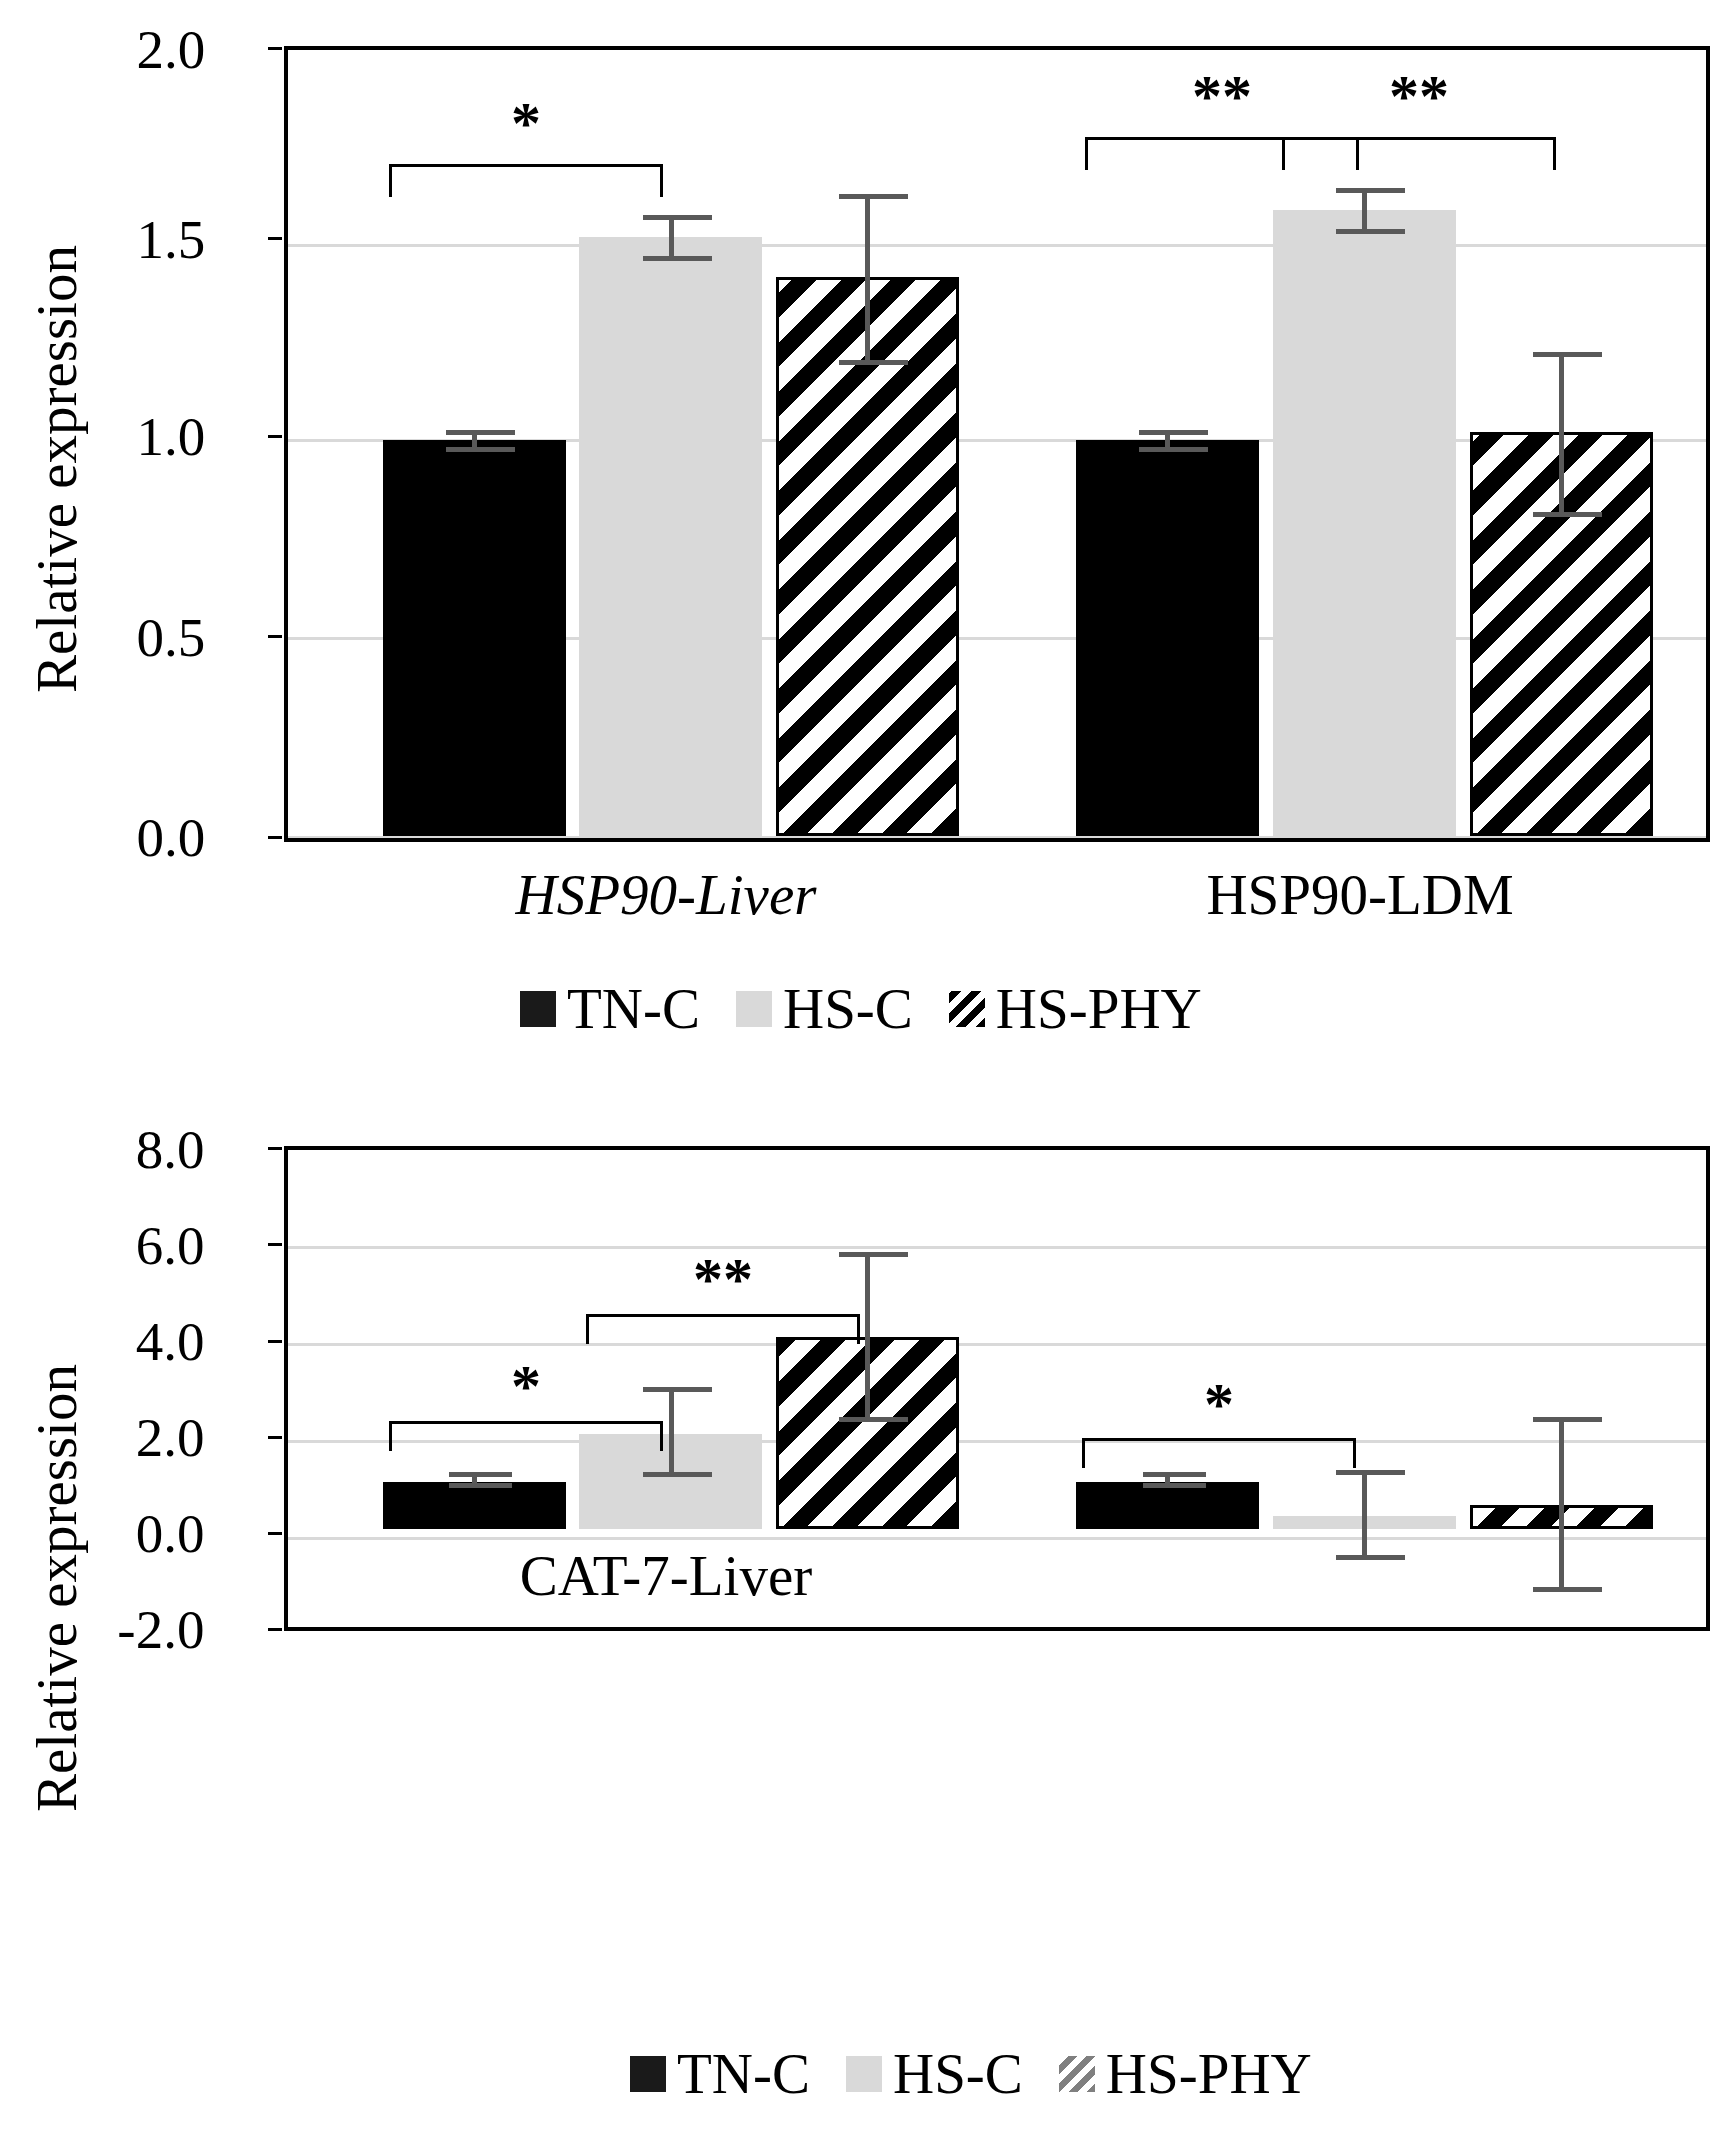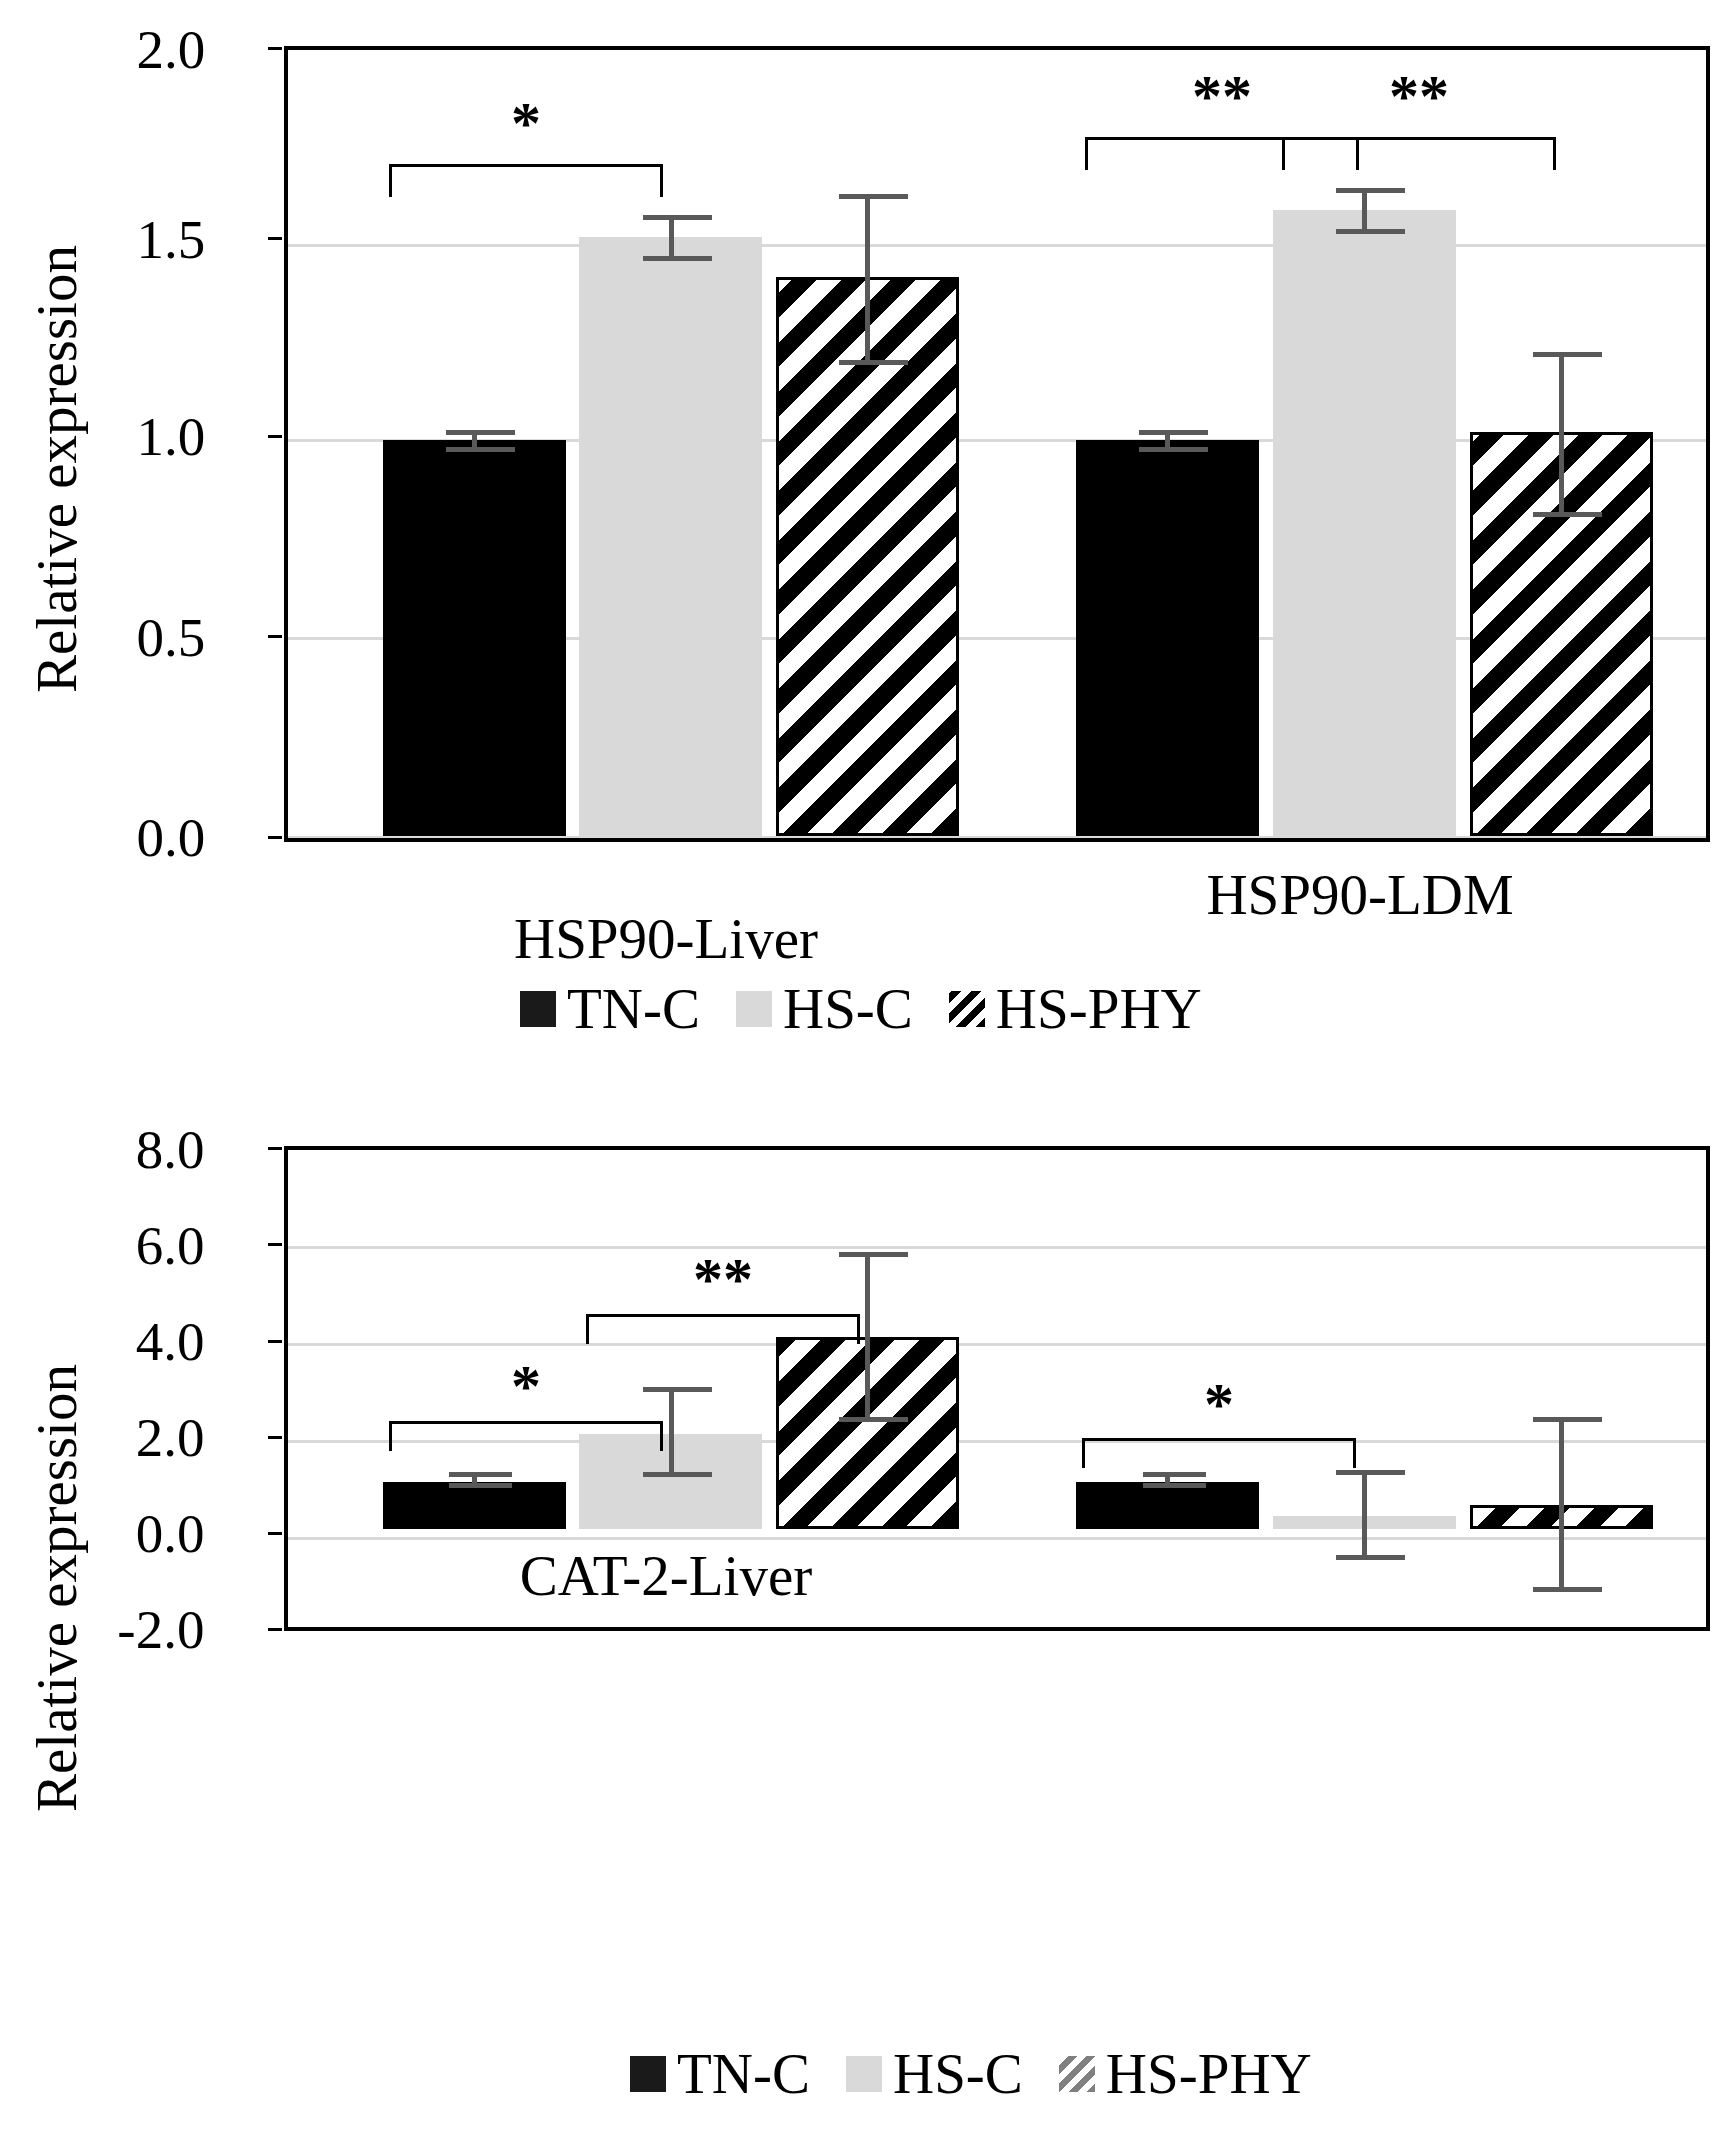--- a/index.html
+++ b/index.html
@@ -226,21 +226,21 @@
 
       <div class="sigbracket" style="left: 101px; top: 114px; width: 274px; height: 33px;"></div>
       <div class="sigbracket" style="left: 797px; top: 87px; width: 274px; height: 33px;"></div>
       <div class="sigbracket" style="left: 994px + 0px; top: 87px; width: 274px; height: 33px; left: 994px;"></div>
 
       <div class="sigstar" style="left: 238px; top: 43px;">*</div>
       <div class="sigstar" style="left: 934px; top: 15.8px;">**</div>
       <div class="sigstar" style="left: 1131px; top: 15.8px;">**</div>
     </div>
 
-    <div class="catlabel" style="left: 666px; top: 907px;">HSP90-Liver</div>
+    <div class="catlabel" style="left: 666px; top: 863px; font-style: italic;">HSP90-Liver</div>
     <div class="catlabel" style="left: 1360px; top: 863px;">HSP90-LDM</div>
 
     <div class="legend" style="left: 520px; top: 977px;">
       <div class="legend-item">
         <span class="swatch solid-black"></span>
         <span>TN-C</span>
       </div>
       <div class="legend-item">
         <span class="swatch light-gray"></span>
         <span>HS-C</span>
@@ -309,21 +309,21 @@
 
       <div class="sigbracket" style="left: 101px; top: 271px; width: 274px; height: 30px;"></div>
       <div class="sigbracket" style="left: 298px; top: 164px; width: 274px; height: 30px;"></div>
       <div class="sigbracket" style="left: 794px; top: 288px; width: 274px; height: 30px;"></div>
 
       <div class="sigstar" style="left: 238px; top: 206px;">*</div>
       <div class="sigstar" style="left: 435px; top: 99px;">**</div>
       <div class="sigstar" style="left: 931px; top: 224px;">*</div>
     </div>
 
-    <div class="catlabel" style="left: 666px; top: 425px;">CAT-2-Liver</div>
+    <div class="catlabel" style="left: 666px; top: 425px;">CAT-7-Liver</div>
 
     <div class="legend" style="left: 630px; top: 923px;">
       <div class="legend-item">
         <span class="swatch solid-black"></span>
         <span>TN-C</span>
       </div>
       <div class="legend-item">
         <span class="swatch light-gray"></span>
         <span>HS-C</span>
       </div>

